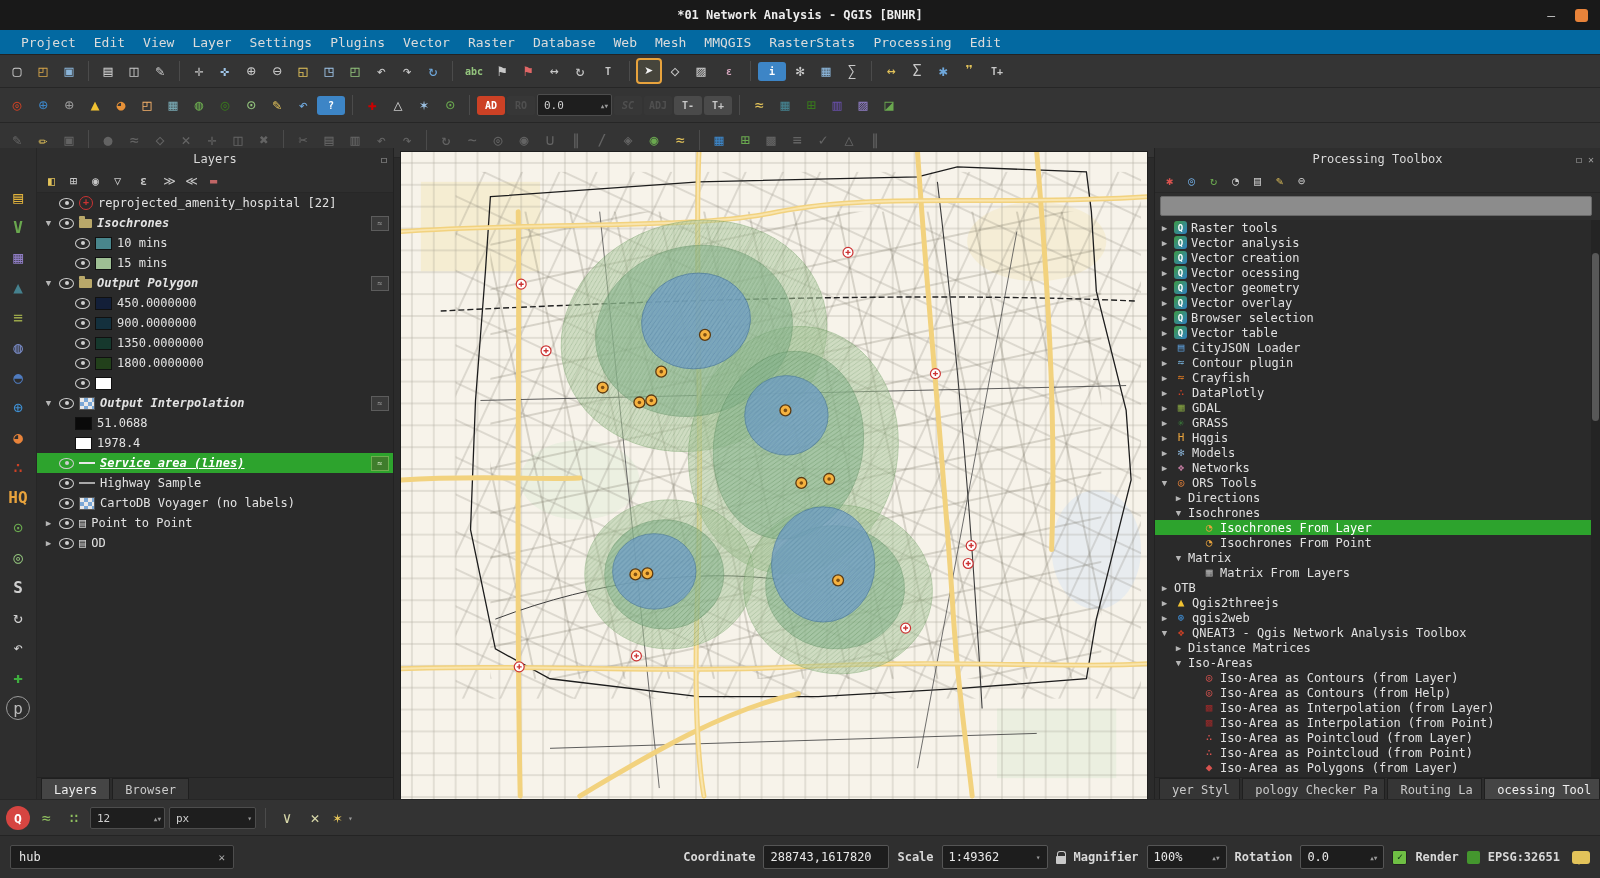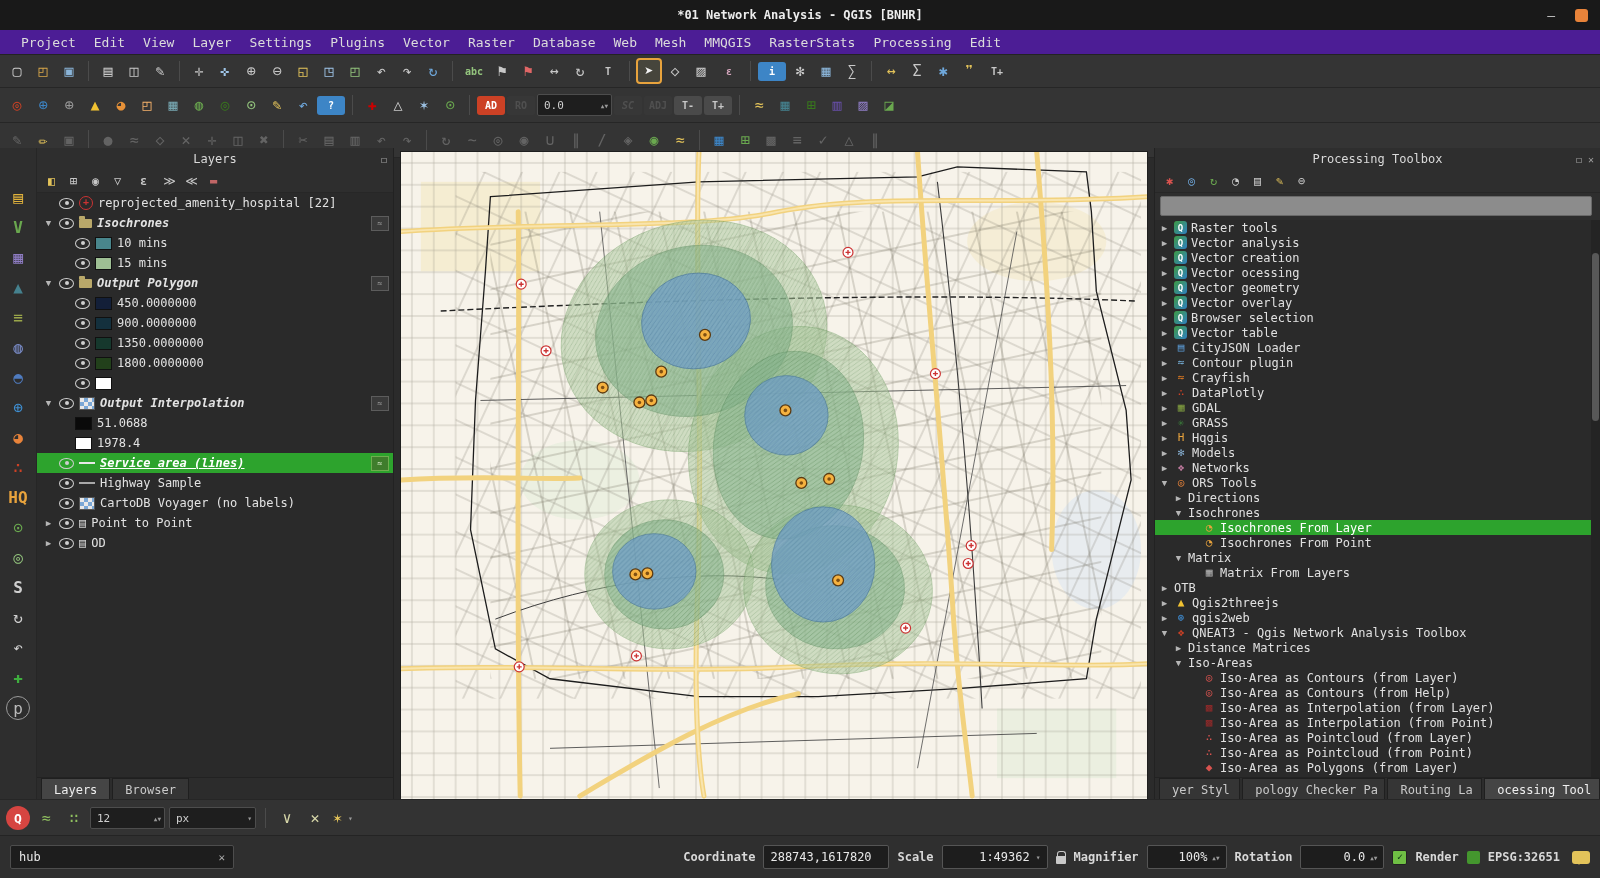--- a/index.html
+++ b/index.html
@@ -3,21 +3,21 @@
 <meta charset="utf-8">
 <style>
   html,body{margin:0;padding:0;overflow:hidden}
   body{width:1600px;height:878px;background:#2b2b2b;font-family:"DejaVu Sans Mono","Liberation Mono",monospace;font-size:12px;color:#d6d6d6;position:relative}
   
   .titlebar{height:30px;background:#191919;display:flex;align-items:center;justify-content:center;position:relative}
   .title{font-weight:bold;font-size:12px;color:#ececec}
   .win-controls{position:absolute;right:12px;top:0;height:100%;display:flex;gap:20px;align-items:center}
   .win-min{color:#cfcfcf;font-size:13px;cursor:default}
   .win-close{width:13px;height:13px;background:#e8833a;border-radius:3px}
-  .menubar{height:24px;background:#4c1d95;display:flex;align-items:center;padding-left:12px;border-bottom:1px solid #232323}
+  .menubar{height:24px;background:#0369a1;display:flex;align-items:center;padding-left:12px;border-bottom:1px solid #232323}
   .menu-item{padding:2px 9px;font-size:13px;color:#dcdcdc;border-radius:2px}
   
   .toolbar{display:flex;align-items:center;background:#343434;border-bottom:1px solid #262626;padding:2px 5px;gap:2px}
   #tb1{height:28px}#tb2{height:30px}#tb3{height:30px}
   .tb-btn{min-width:24px;height:24px;display:flex;align-items:center;justify-content:center;font-size:15px;border-radius:3px;color:#c8c8c8;flex:none}
   .tb-btn.txt{font-size:10px;font-weight:bold;padding:0 4px;height:19px;min-width:20px}
   .tb-btn.bdg{border-radius:3px}
   .tb-btn.disabled{opacity:.32}
   .tb-btn.active{outline:2px solid #e8a33d;outline-offset:-1px;background:#46453c}
   .tb-btn.circ{border:1px solid #9a9a9a;border-radius:50%;width:17px;min-width:17px;height:17px;font-size:11px}
@@ -72,21 +72,21 @@
   .map svg{display:block;width:100%;height:100%}
   
   .digitbar{position:absolute;left:0;right:0;bottom:42px;height:36px;background:#333333;border-top:1px solid #262626;display:flex;align-items:center;padding:0 6px;gap:4px}
   .logo{width:24px;height:24px;border-radius:50%;background:#d64541;color:#fff;font-weight:bold;display:flex;align-items:center;justify-content:center;font-size:13px;flex:none}
   .statusbar{position:absolute;left:0;right:0;bottom:0;height:42px;background:#2f2f2f;border-top:1px solid #242424;display:flex;align-items:center;padding:0 10px;gap:8px}
   .locator{width:210px;height:22px;background:#1d1d1d;border:1px solid #4d4d4d;border-radius:2px;display:flex;align-items:center;padding:0 6px}
   .locator input{flex:1;background:transparent;border:none;outline:none;color:#e8e8e8;font-family:inherit;font-size:12px}
   .locator .clear{color:#aaa;font-size:11px;padding:0 2px}
   .sb-label{color:#d8d8d8;font-size:12px;font-weight:bold}
   .sb-input{height:22px;background:#1d1d1d;border:1px solid #555;border-radius:2px;color:#e8e8e8;display:flex;align-items:center;padding:0 6px;font-size:12px}
-  .sb-combo{justify-content:flex-end}
+  .sb-combo{justify-content:space-between}
   .chk{width:13px;height:13px;background:#6fbf44;border:1px solid #222;border-radius:2px;color:#14401a;font-size:10px;line-height:12px;text-align:center;font-weight:bold}
   .crs-ic{width:13px;height:13px;background:#44962e;border-radius:2px}
   .lockic{width:10px;height:8px;background:#c9c9c9;border-radius:1px;position:relative;margin-top:5px}
   .lockic::before{content:"";position:absolute;top:-5px;left:1.5px;width:7px;height:5px;border:1.5px solid #c9c9c9;border-bottom:none;border-radius:3px 3px 0 0}
   .bubble{width:18px;height:13px;background:#e3c35a;border-radius:3px;position:relative;margin-left:4px}
   .bubble::after{content:"";position:absolute;left:4px;bottom:-5px;border:4px solid transparent;border-top:5px solid #e3c35a;border-left-width:3px;border-right-width:3px}
   .spacer{flex:1}
 </style>
 </head>
 <body>

